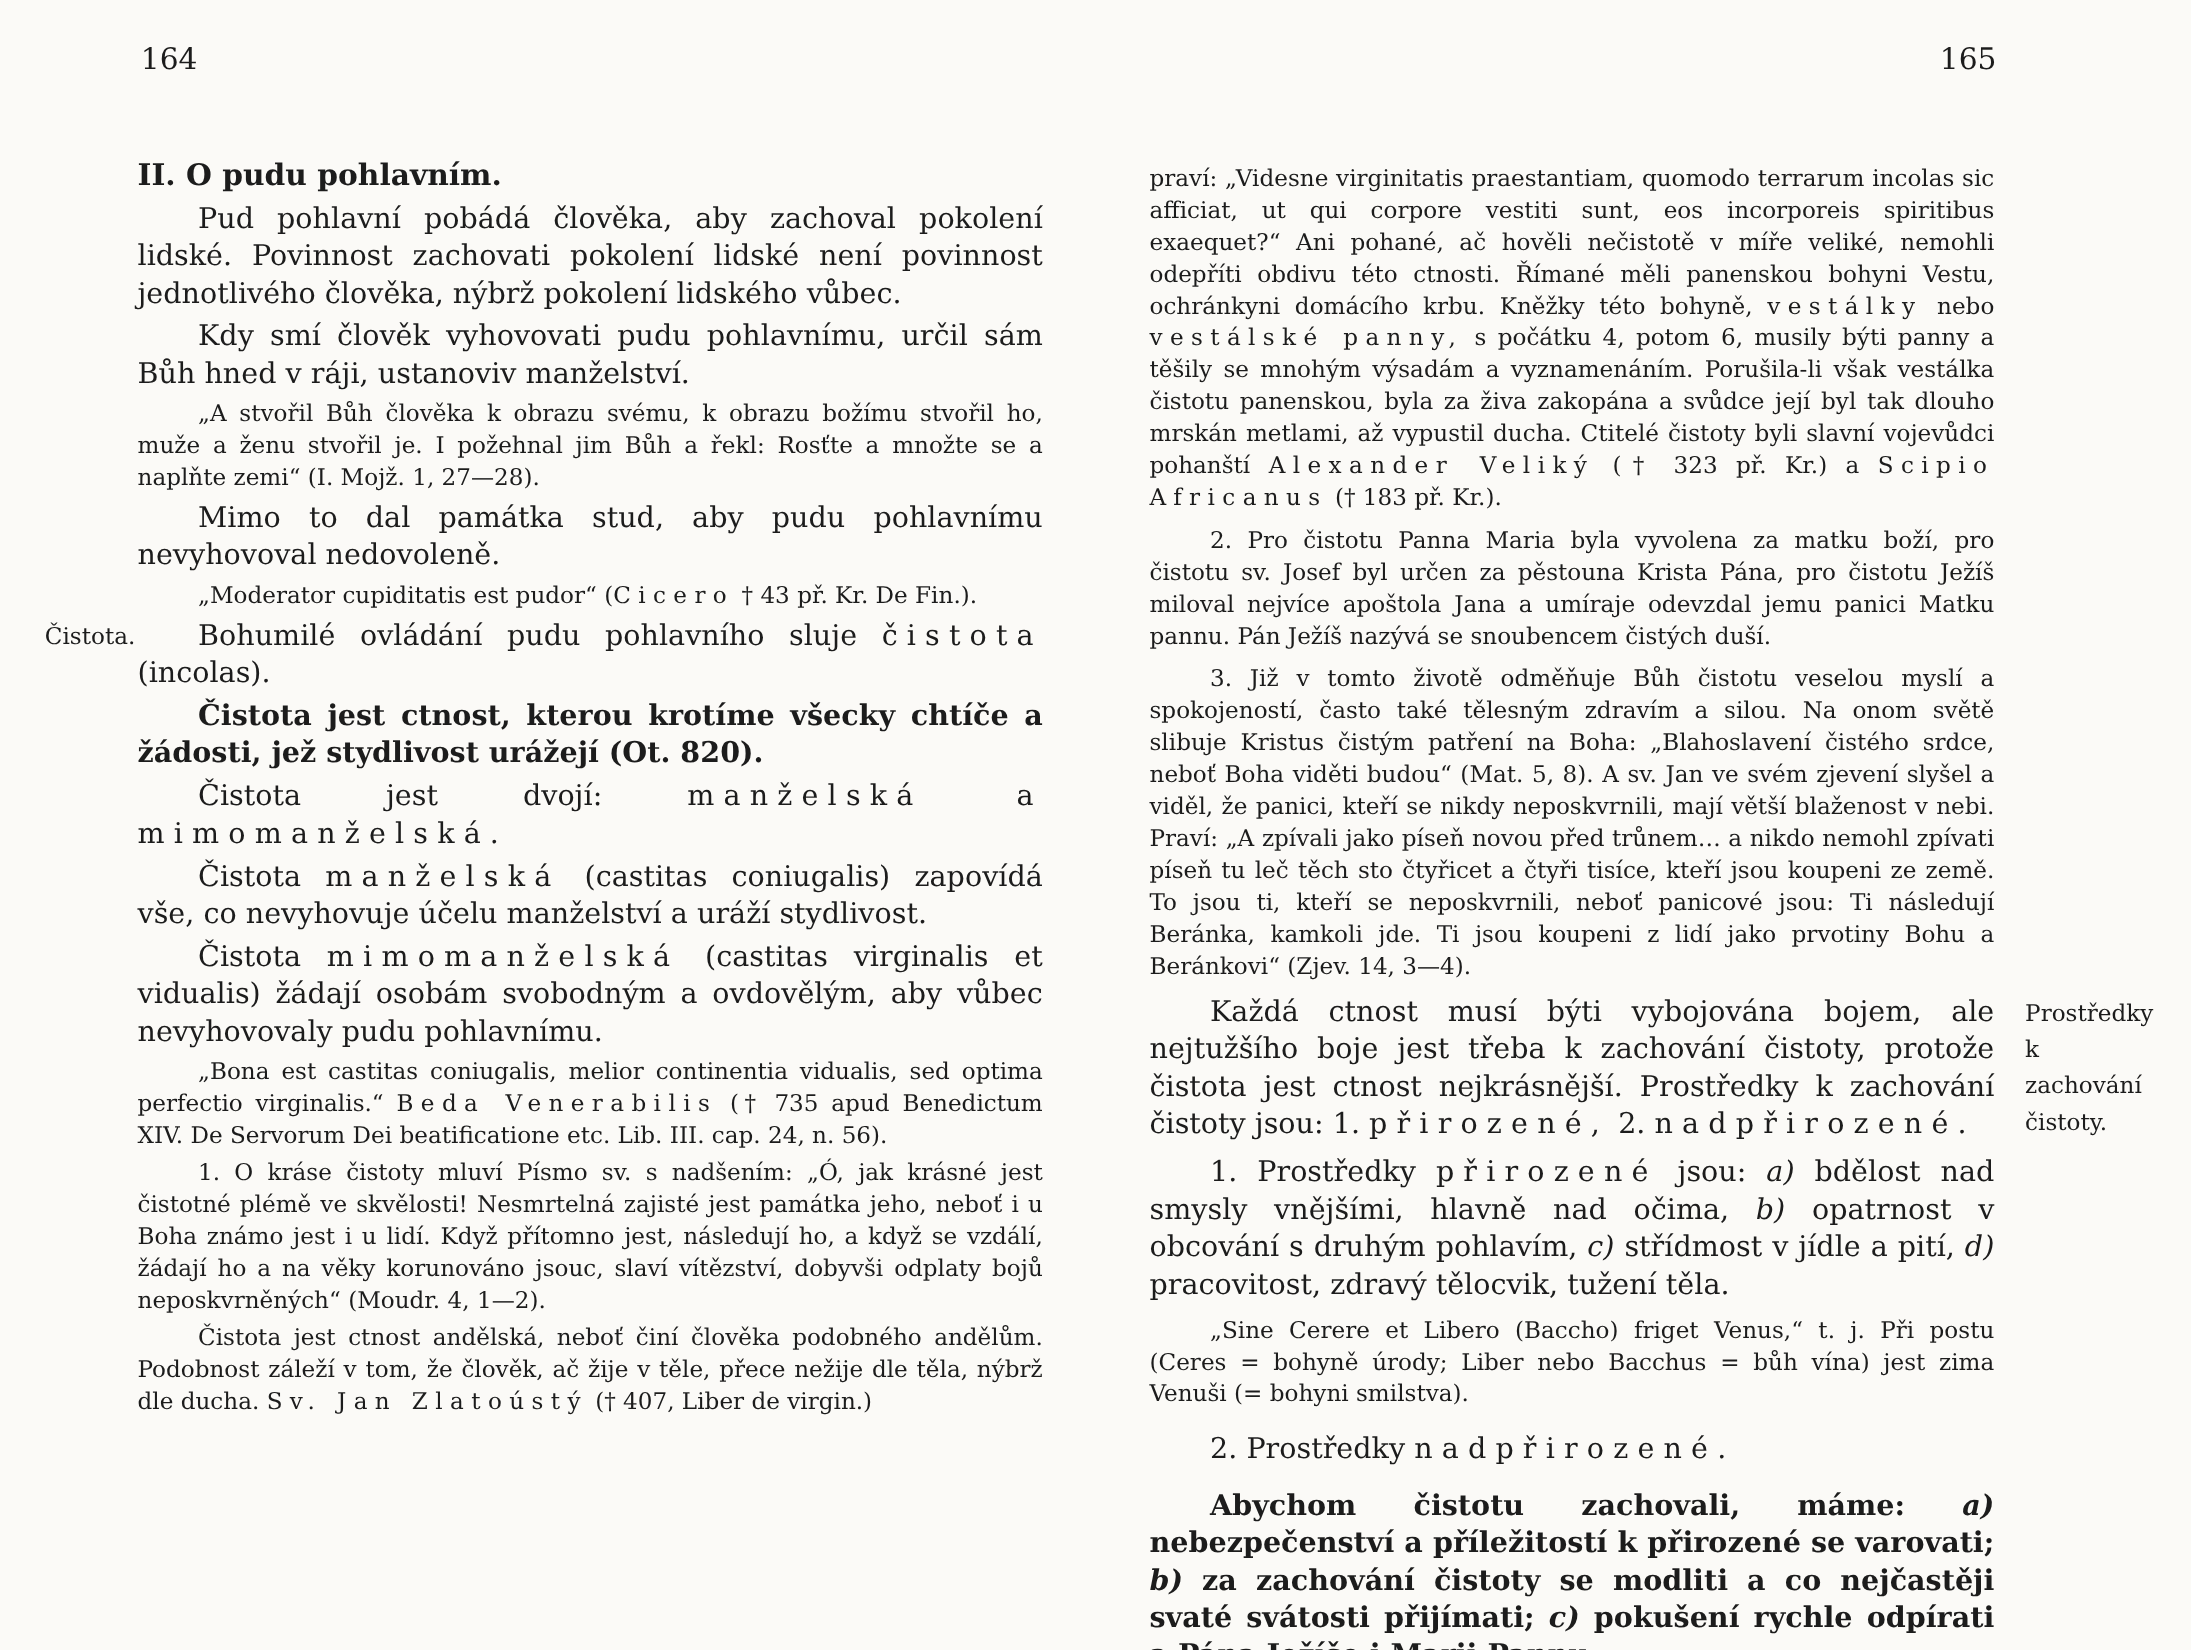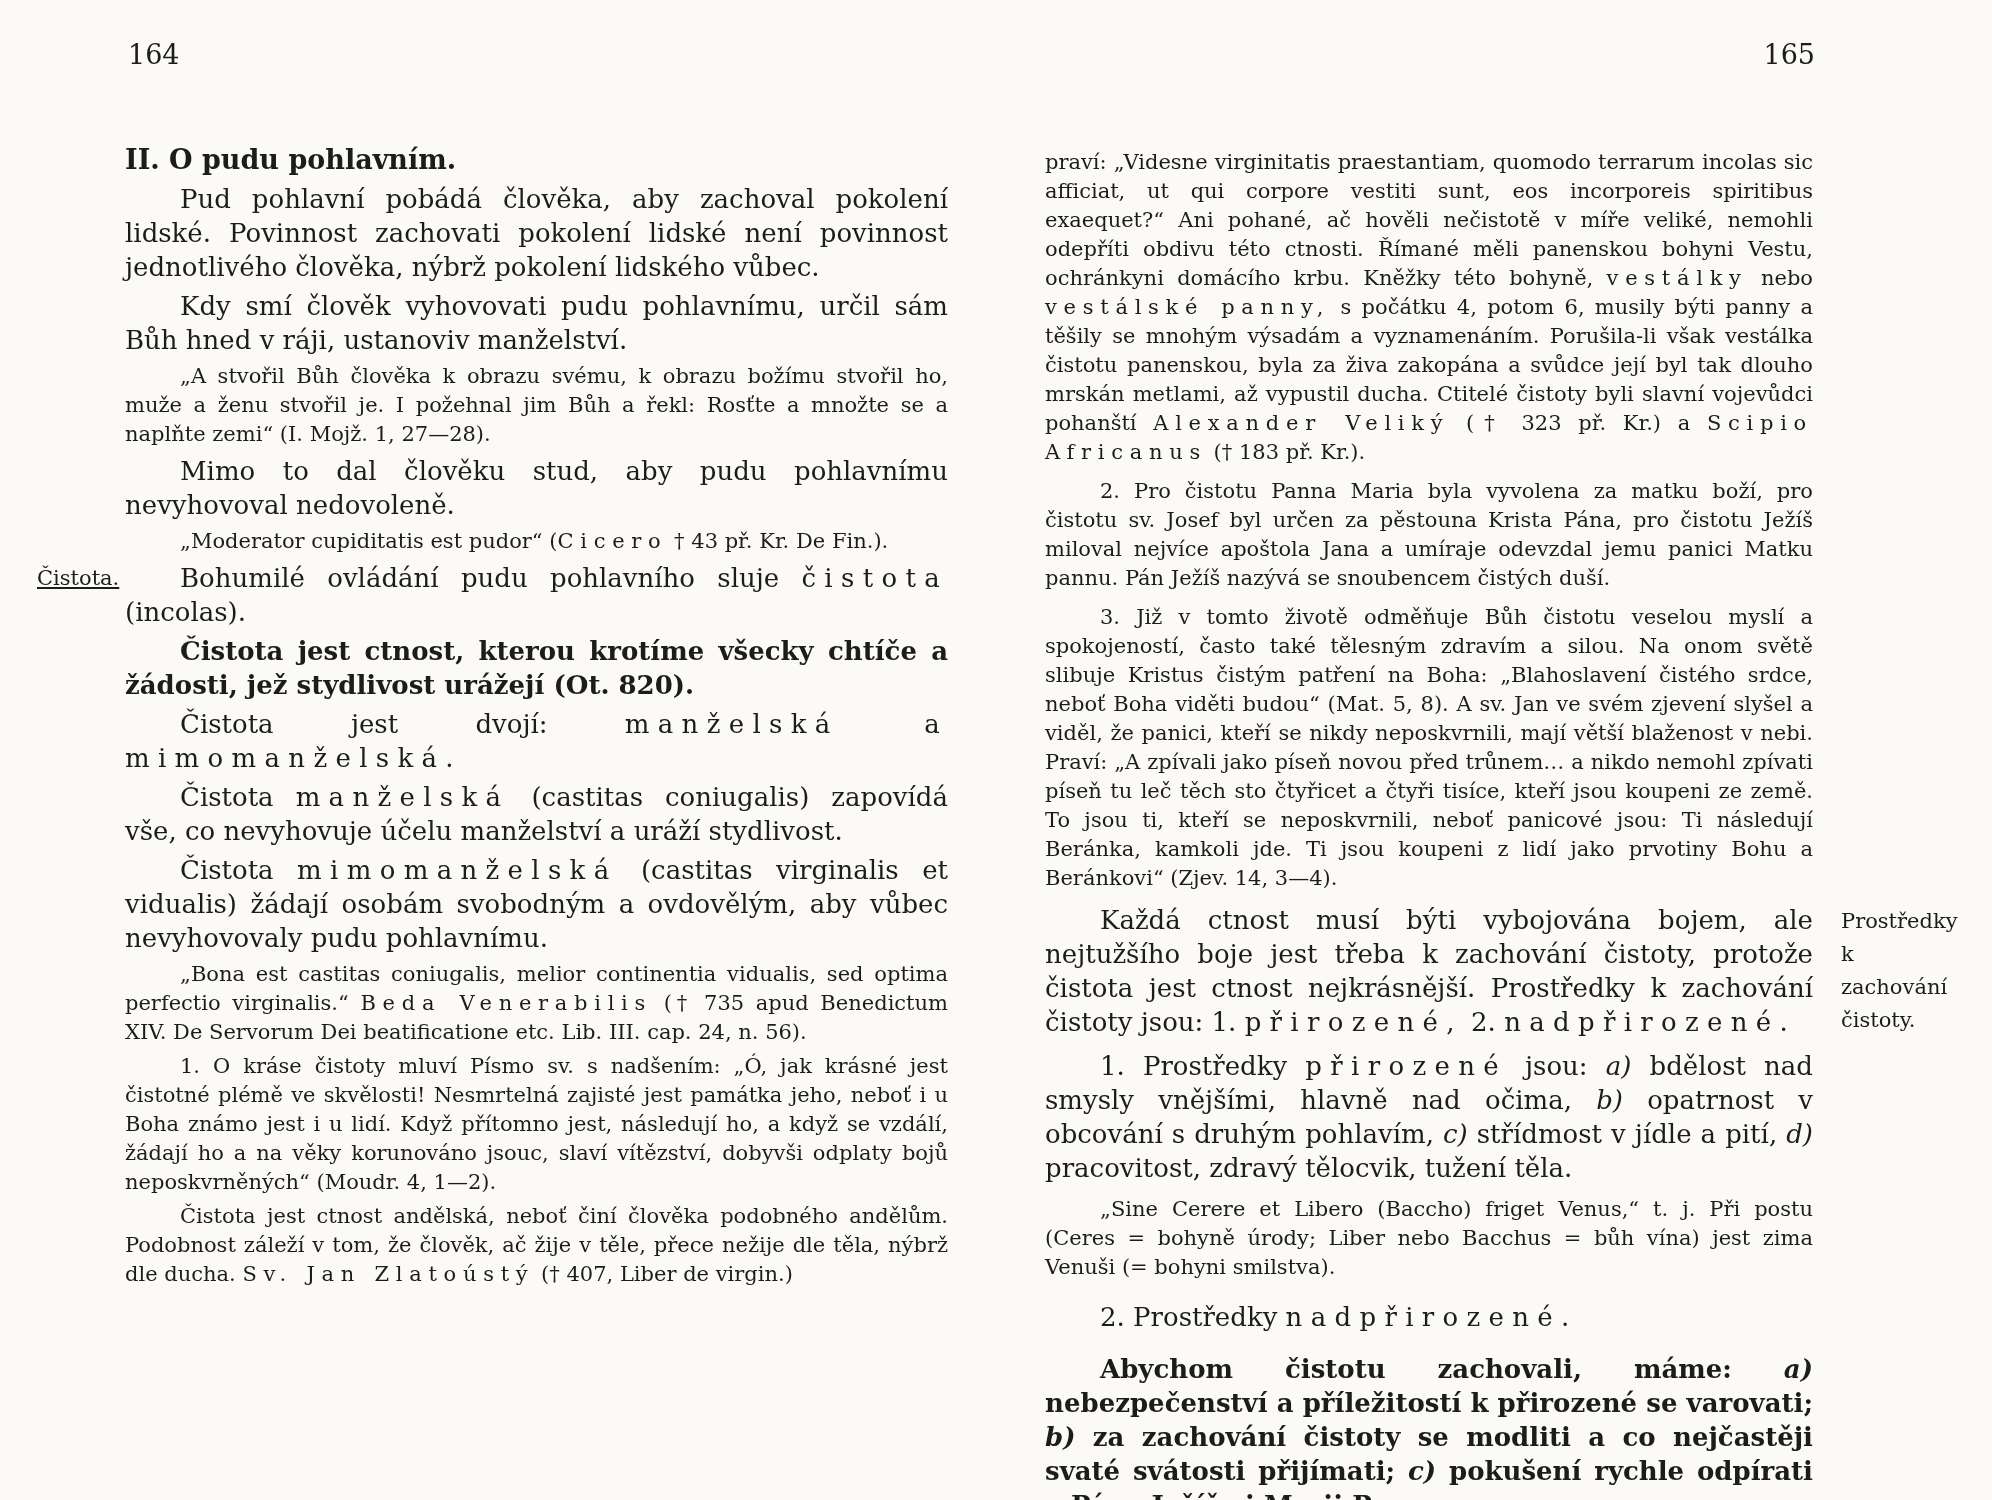--- a/index.html
+++ b/index.html
@@ -28,36 +28,36 @@
   }
   .bold{font-weight:bold;}
   .noindent{text-indent:0;}
   .gap-lg{margin-top:18px !important;}
   .sp{letter-spacing:0.32em;}
   .i{font-style:italic;}
   .note{
     position:absolute;font-size:21px;font-weight:normal;font-style:normal;
     letter-spacing:0;text-indent:0;
   }
-  .note.left{left:-88px;top:4px;width:86px;text-align:left;line-height:26px;text-decoration:underline;}
+  .note.left{left:-88px;top:4px;width:86px;text-align:right;line-height:26px;}
   .note.right{left:100%;margin-left:28px;top:2px;width:124px;line-height:33px;}
 </style>
 </head>
 <body>
 
 <div class="scan">
   <div class="pagenum" id="pn-left">164</div>
   <div class="pagenum" id="pn-right">165</div>
 
   <div class="page-col" id="col-left">
       <p class="heading"><span>II. O pudu pohlavním.</span></p>
       <p class="main"><span>Pud pohlavní pobádá člověka, aby zachoval pokolení lidské. Povinnost zachovati pokolení lidské není povinnost jednotlivého člověka, nýbrž pokolení lidského vůbec.</span></p>
       <p class="main"><span>Kdy smí člověk vyhovovati pudu pohlavnímu, určil sám Bůh hned v ráji, ustanoviv manželství.</span></p>
       <p class="small"><span>„A stvořil Bůh člověka k obrazu svému, k obrazu božímu stvořil ho, muže a ženu stvořil je. I požehnal jim Bůh a řekl: Rosťte a množte se a naplňte zemi“ (I. Mojž. 1, 27—28).</span></p>
-      <p class="main"><span>Mimo to dal člověku stud, aby pudu pohlavnímu nevyhovoval nedovoleně.</span></p>
+      <p class="main"><span>Mimo to dal památka stud, aby pudu pohlavnímu nevyhovoval nedovoleně.</span></p>
       <p class="small"><span>„Moderator cupiditatis est pudor“ (</span><span class="sp">Cicero</span><span> † 43 př. Kr. De Fin.).</span></p>
       <p class="main"><span class="note left">Čistota.</span><span>Bohumilé ovládání pudu pohlavního sluje </span><span class="sp">čistota</span><span> (incolas).</span></p>
       <p class="main bold"><span>Čistota jest ctnost, kterou krotíme všecky chtíče a žádosti, jež stydlivost urážejí (Ot. 820).</span></p>
       <p class="main"><span>Čistota jest dvojí: </span><span class="sp">manželská a mimomanželská.</span></p>
       <p class="main"><span>Čistota </span><span class="sp">manželská</span><span> (castitas coniugalis) zapovídá vše, co nevyhovuje účelu manželství a uráží stydlivost.</span></p>
       <p class="main"><span>Čistota </span><span class="sp">mimomanželská</span><span> (castitas virginalis et vidualis) žádají osobám svobodným a ovdovělým, aby vůbec nevyhovovaly pudu pohlavnímu.</span></p>
       <p class="small"><span>„Bona est castitas coniugalis, melior continentia vidualis, sed optima perfectio virginalis.“ </span><span class="sp">Beda Venerabilis</span><span> († 735 apud Benedictum XIV. De Servorum Dei beatificatione etc. Lib. III. cap. 24, n. 56).</span></p>
       <p class="small"><span>1. O kráse čistoty mluví Písmo sv. s nadšením: „Ó, jak krásné jest čistotné plémě ve skvělosti! Nesmrtelná zajisté jest památka jeho, neboť i u Boha známo jest i u lidí. Když přítomno jest, následují ho, a když se vzdálí, žádají ho a na věky korunováno jsouc, slaví vítězství, dobyvši odplaty bojů neposkvrněných“ (Moudr. 4, 1—2).</span></p>
       <p class="small"><span>Čistota jest ctnost andělská, neboť činí člověka podobného andělům. Podobnost záleží v tom, že člověk, ač žije v těle, přece nežije dle těla, nýbrž dle ducha. </span><span class="sp">Sv. Jan Zlatoústý</span><span> († 407, Liber de virgin.)</span></p>
     </div>

